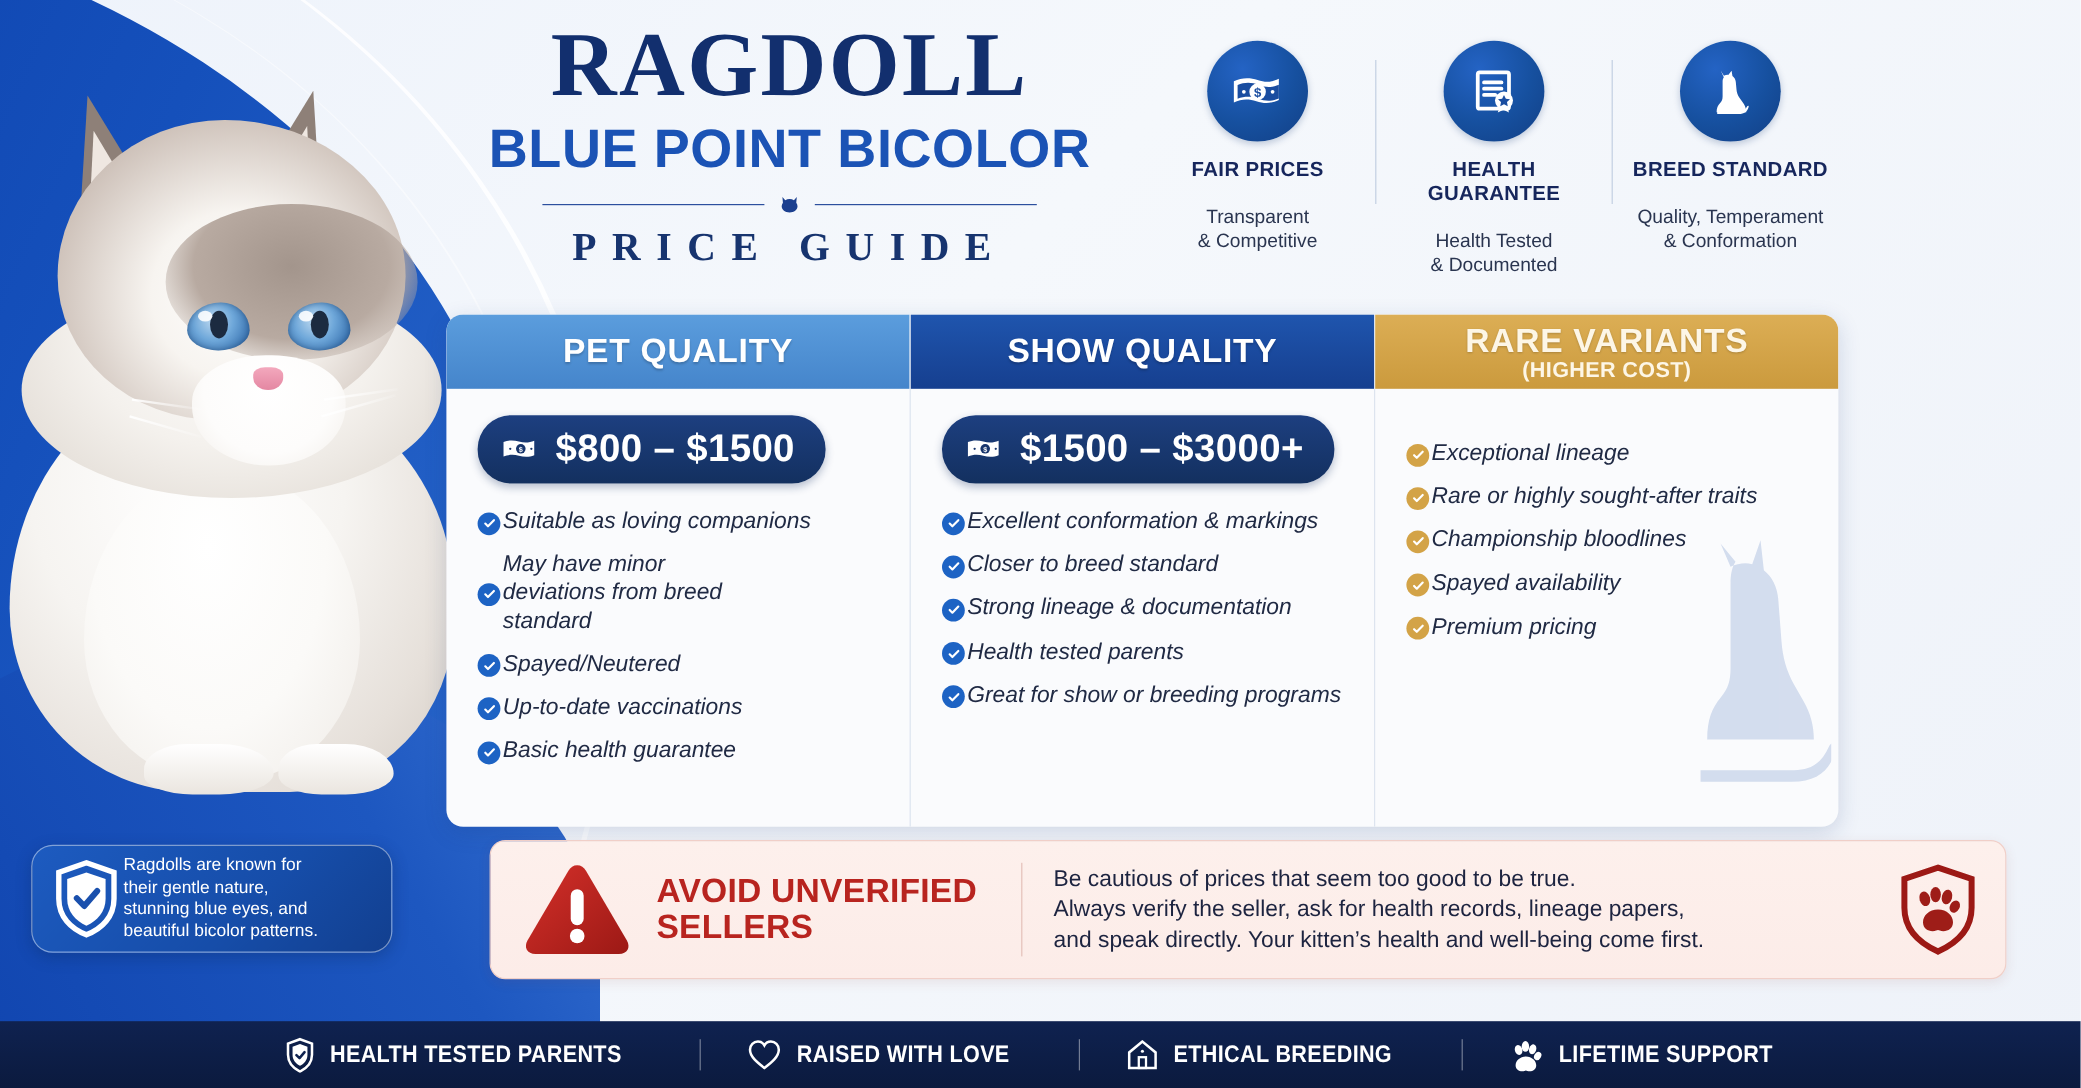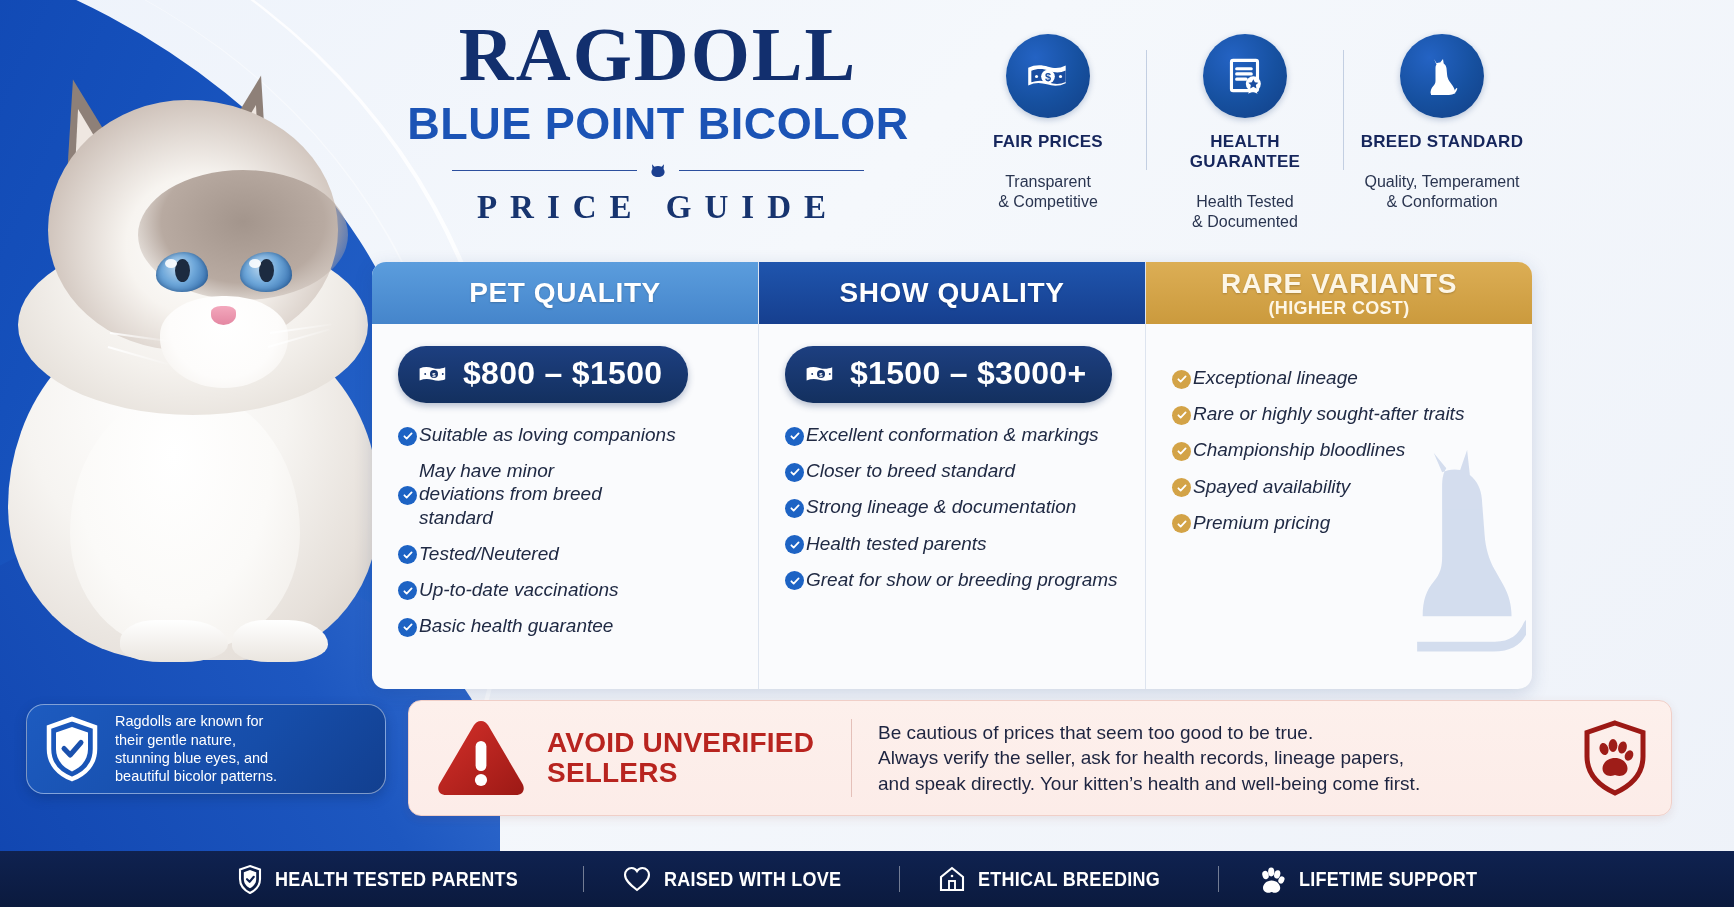--- a/index.html
+++ b/index.html
@@ -207,24 +207,24 @@
   .col-3 .chk { background: #d3a347; }
   .chk svg { width: 12px; height: 12px; }
   .feature-text { font-size: 19px; color: #202a44; line-height: 1.22; }
   .cat-watermark {
     position: absolute; right: 6px; bottom: 0; width: 140px; height: 250px;
     color: #cdd8ec; opacity: .85; pointer-events: none;
   }
 
   
   .info-bubble {
-    position: absolute; left: 26px; top: 704px; width: 360px; height: 90px;
+    position: absolute; left: 26px; top: 704px; width: 301px; height: 90px;
     background: linear-gradient(135deg, #1d5bc0 0%, #164da9 60%, #123f8f 100%);
     border-radius: 18px; border: 1px solid rgba(255,255,255,.45);
-    display: flex; align-items: center; gap: 12px; padding: 8px 12px 8px 14px;
+    display: flex; align-items: center; padding: 8px 12px 8px 14px;
     box-shadow: 0 4px 12px rgba(10,40,90,.3);
   }
   .info-text { color: #fff; font-size: 14.5px; line-height: 1.27; }
 
   
   .warn {
     position: absolute; left: 408px; top: 700px; width: 1264px; height: 116px;
     background: linear-gradient(180deg, #fdf0ec 0%, #fcece8 100%);
     border: 1px solid #f0cfc8;
     border-radius: 13px;
@@ -401,21 +401,21 @@
                 </svg>
               </span>
             <span class="feature-text" style="max-width:225px">May have minor deviations from breed standard</span>
           </li>
           <li class="feature">
             <span class="chk">
                 <svg viewBox="0 0 16 16" fill="none">
                   <path d="M3.2 8.4l3 3 6.6-6.8" stroke="#fff" stroke-width="2.4" stroke-linecap="round" stroke-linejoin="round"></path>
                 </svg>
               </span>
-            <span class="feature-text">Tested/Neutered</span>
+            <span class="feature-text">Spayed/Neutered</span>
           </li>
           <li class="feature">
             <span class="chk">
                 <svg viewBox="0 0 16 16" fill="none">
                   <path d="M3.2 8.4l3 3 6.6-6.8" stroke="#fff" stroke-width="2.4" stroke-linecap="round" stroke-linejoin="round"></path>
                 </svg>
               </span>
             <span class="feature-text">Up-to-date vaccinations</span>
           </li>
           <li class="feature">

